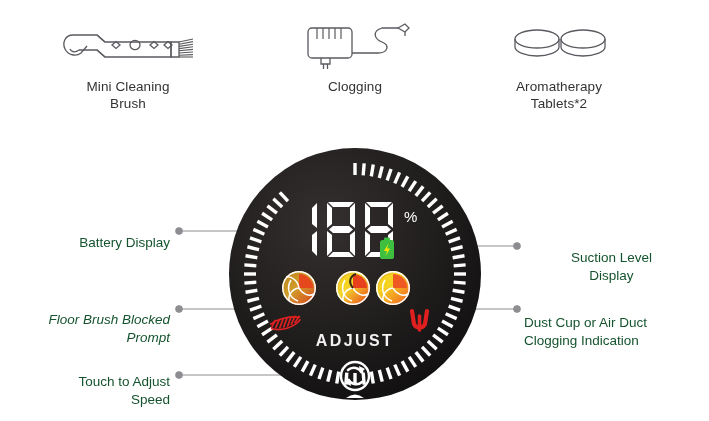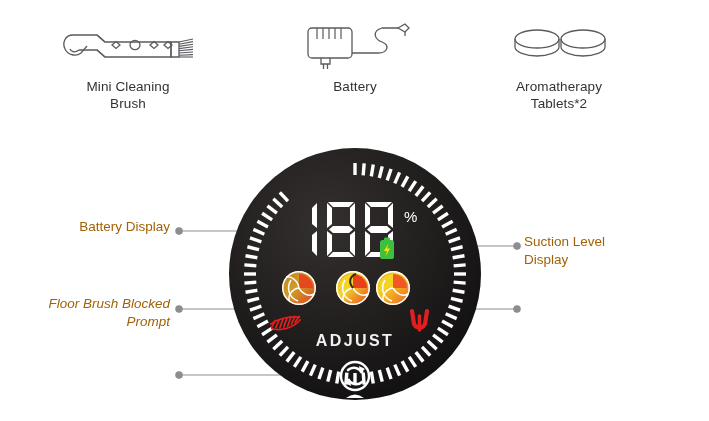--- a/index.html
+++ b/index.html
@@ -24,27 +24,27 @@
   }
   #acc-brush{left:28px;top:8px;width:200px;}
   #acc-charger{left:255px;top:8px;width:200px;}
   #acc-tablets{left:459px;top:8px;width:200px;}
 
   
   .dial-wrap{position:absolute;left:228px;top:148px;width:254px;height:262px;}
   .dial{position:absolute;left:0;top:0;width:254px;height:254px;}
 
   
-  .callout{position:absolute;font-size:13.5px;line-height:18px;color:#a16207;}
+  .callout{position:absolute;font-size:13.5px;line-height:18px;color:#14532d;margin-top:16px;}
   .callout.left{text-align:right;}
   .callout.right{text-align:left;}
   #lbl-battery{left:10px;top:218px;width:160px;}
   #lbl-floor{left:0px;top:295px;width:170px;font-style:italic;}
   #lbl-touch{left:10px;top:357px;width:160px;}
-  #lbl-suction{left:524px;top:233px;width:175px;}
+  #lbl-suction{left:524px;top:233px;width:175px;text-align:center;}
   #lbl-dust{left:524px;top:298px;width:182px;}
 
   .leaders{position:absolute;inset:0;}
 </style>
 </head>
 <body>
 
 <div class="stage">
 
   <div class="accessories">
@@ -87,21 +87,21 @@
               <path d="M45 16 L45 27"></path>
             <path d="M51 16 L51 27"></path>
           </g>
           <path d="M31 46 L31 52 L40 52 L40 46"></path>
           <path d="M33.5 52 L33.5 57 M37.5 52 L37.5 57"></path>
           <path d="M62 41 L88 41 C98 41 100 33 92 30 C84 27 82 19 92 16 L108 16"></path>
           <path d="M108 16 L115 12 L119 16 L115 20 Z"></path>
           <path d="M115 20 L115 24"></path>
         </svg>
       </div>
-      <div class="acc-label">Battery</div>
+      <div class="acc-label">Clogging</div>
     </div>
 
     <div class="acc" id="acc-tablets">
       <div class="acc-art">
         <svg width="120" height="52" viewBox="0 0 120 52" fill="none" stroke="#5a5a60" stroke-width="1.3">
           <ellipse cx="38" cy="22" rx="22" ry="9"></ellipse>
           <path d="M16 22 L16 30 C16 35 27 39 38 39 C49 39 60 35 60 30 L60 22"></path>
           <ellipse cx="84" cy="22" rx="22" ry="9"></ellipse>
           <path d="M62 22 L62 30 C62 35 73 39 84 39 C95 39 106 35 106 30 L106 22"></path>
         </svg>
@@ -324,15 +324,17 @@
         <path d="M120 222 A9 9 0 0 1 134 225 L134 221" fill="none" stroke="#ffffff" stroke-width="2.6" stroke-linecap="round"></path>
         <path d="M134 234 A9 9 0 0 1 120 231 L120 235" fill="none" stroke="#ffffff" stroke-width="2.6" stroke-linecap="round"></path>
         <path d="M131 218 L137 221 L132 225 Z" fill="#ffffff"></path>
         <path d="M123 238 L117 235 L122 231 Z" fill="#ffffff"></path>
       </g>
     </svg>
   </div>
 
   <div class="callout left" id="lbl-battery">Battery Display</div>
   <div class="callout left" id="lbl-floor">Floor Brush Blocked<br>Prompt</div>
+  <div class="callout left" id="lbl-touch">Touch to Adjust<br>Speed</div>
   <div class="callout right" id="lbl-suction">Suction Level<br>Display</div>
+  <div class="callout right" id="lbl-dust">Dust Cup or Air Duct<br>Clogging Indication</div>
 
 </div>
 
 </body></html>

